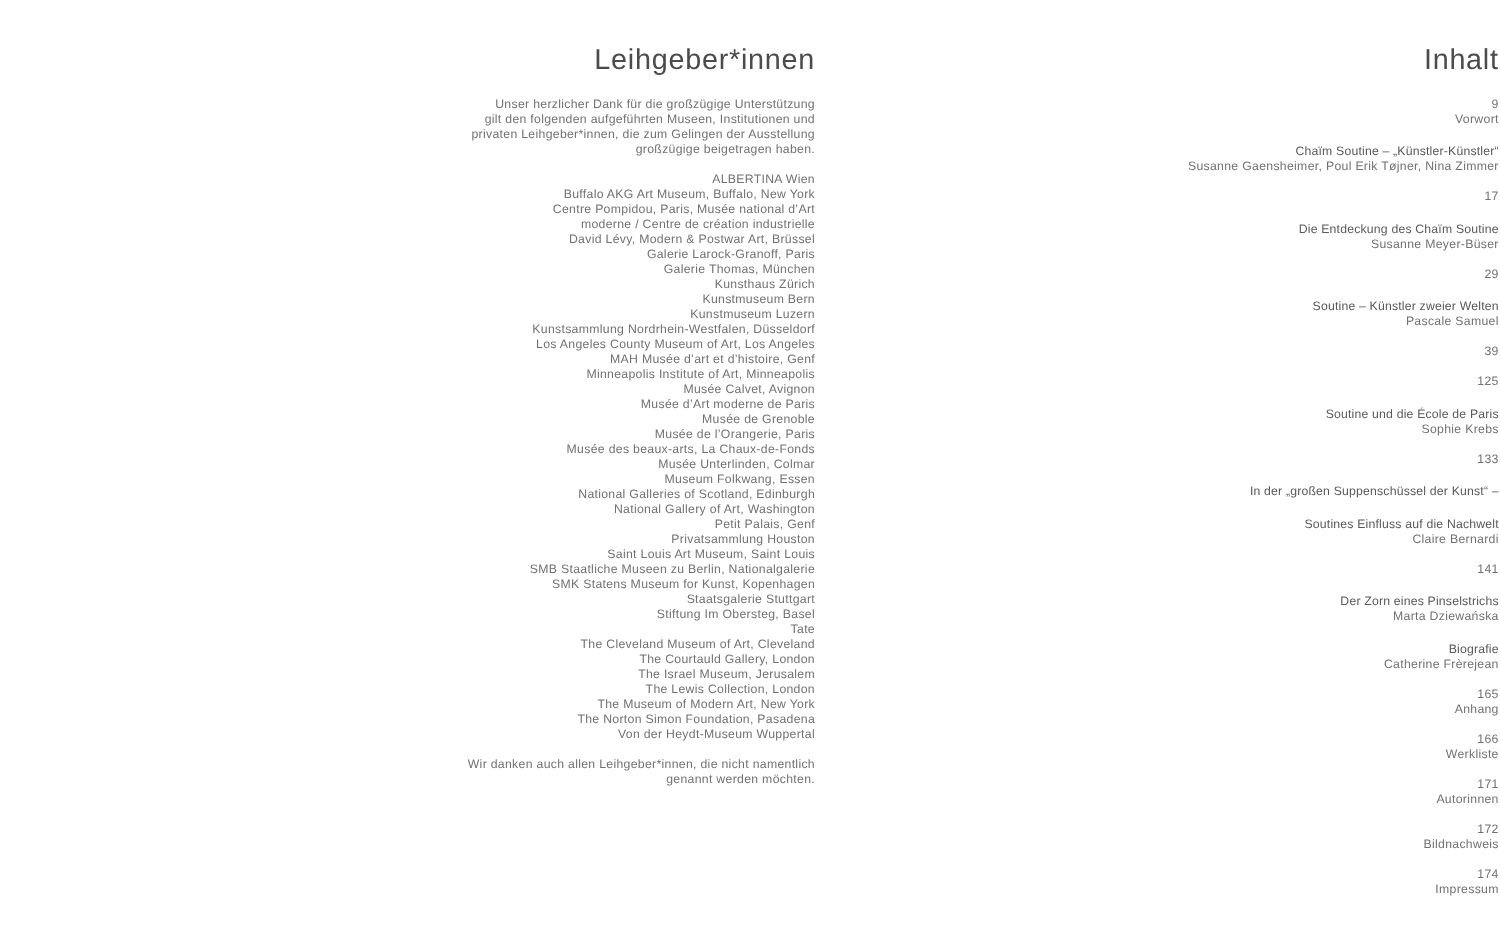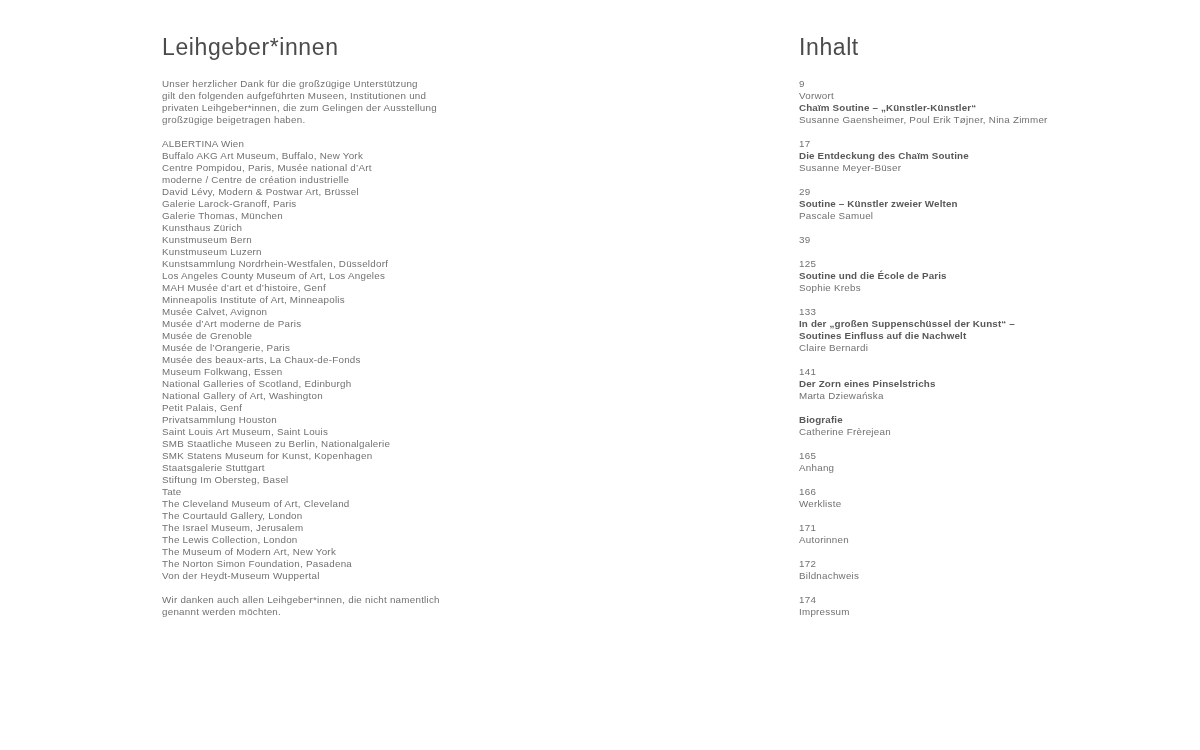--- a/index.html
+++ b/index.html
@@ -15,20 +15,21 @@
     height: 750px;
     background: var(--bg);
     overflow: hidden;
     font-family: "Liberation Sans", sans-serif;
   }
   .spread {
     position: relative;
     width: 1200px;
     height: 750px;
     background: var(--bg);
+    text-align: right;
   }
   .page {
     position: absolute;
     top: 34px;
   }
   .page-left  { left: 162px; width: 490px; }
   .page-right { left: 799px; width: 400px; }
   h1.page-title {
     font-size: 23px;
     font-weight: 400;
@@ -38,23 +39,24 @@
     margin: 0 0 18px 0;
   }
   .line {
     font-size: 9.8px;
     line-height: 12px;
     letter-spacing: 0.25px;
     color: var(--text-regular);
     white-space: nowrap;
   }
   .line.bold {
-    font-weight: 700;
+    font-weight: 400;
     color: var(--text-bold);
     letter-spacing: 0.15px;
+    margin-top: 14px;
   }
   .block { margin: 0 0 12px 0; }
   .toc-entry { margin: 0 0 12px 0; }
 </style>
 </head>
 <body>
 
 <div class="spread">
 
   <section class="page page-left">
@@ -104,20 +106,21 @@
         <div class="line">Musée Calvet, Avignon</div>
 
         <div class="line">Musée d’Art moderne de Paris</div>
 
         <div class="line">Musée de Grenoble</div>
 
         <div class="line">Musée de l’Orangerie, Paris</div>
 
         <div class="line">Musée des beaux-arts, La Chaux-de-Fonds</div>
 
+        <div class="line">Musée Unterlinden, Colmar</div>
 
         <div class="line">Museum Folkwang, Essen</div>
 
         <div class="line">National Galleries of Scotland, Edinburgh</div>
 
         <div class="line">National Gallery of Art, Washington</div>
 
         <div class="line">Petit Palais, Genf</div>
 
 

